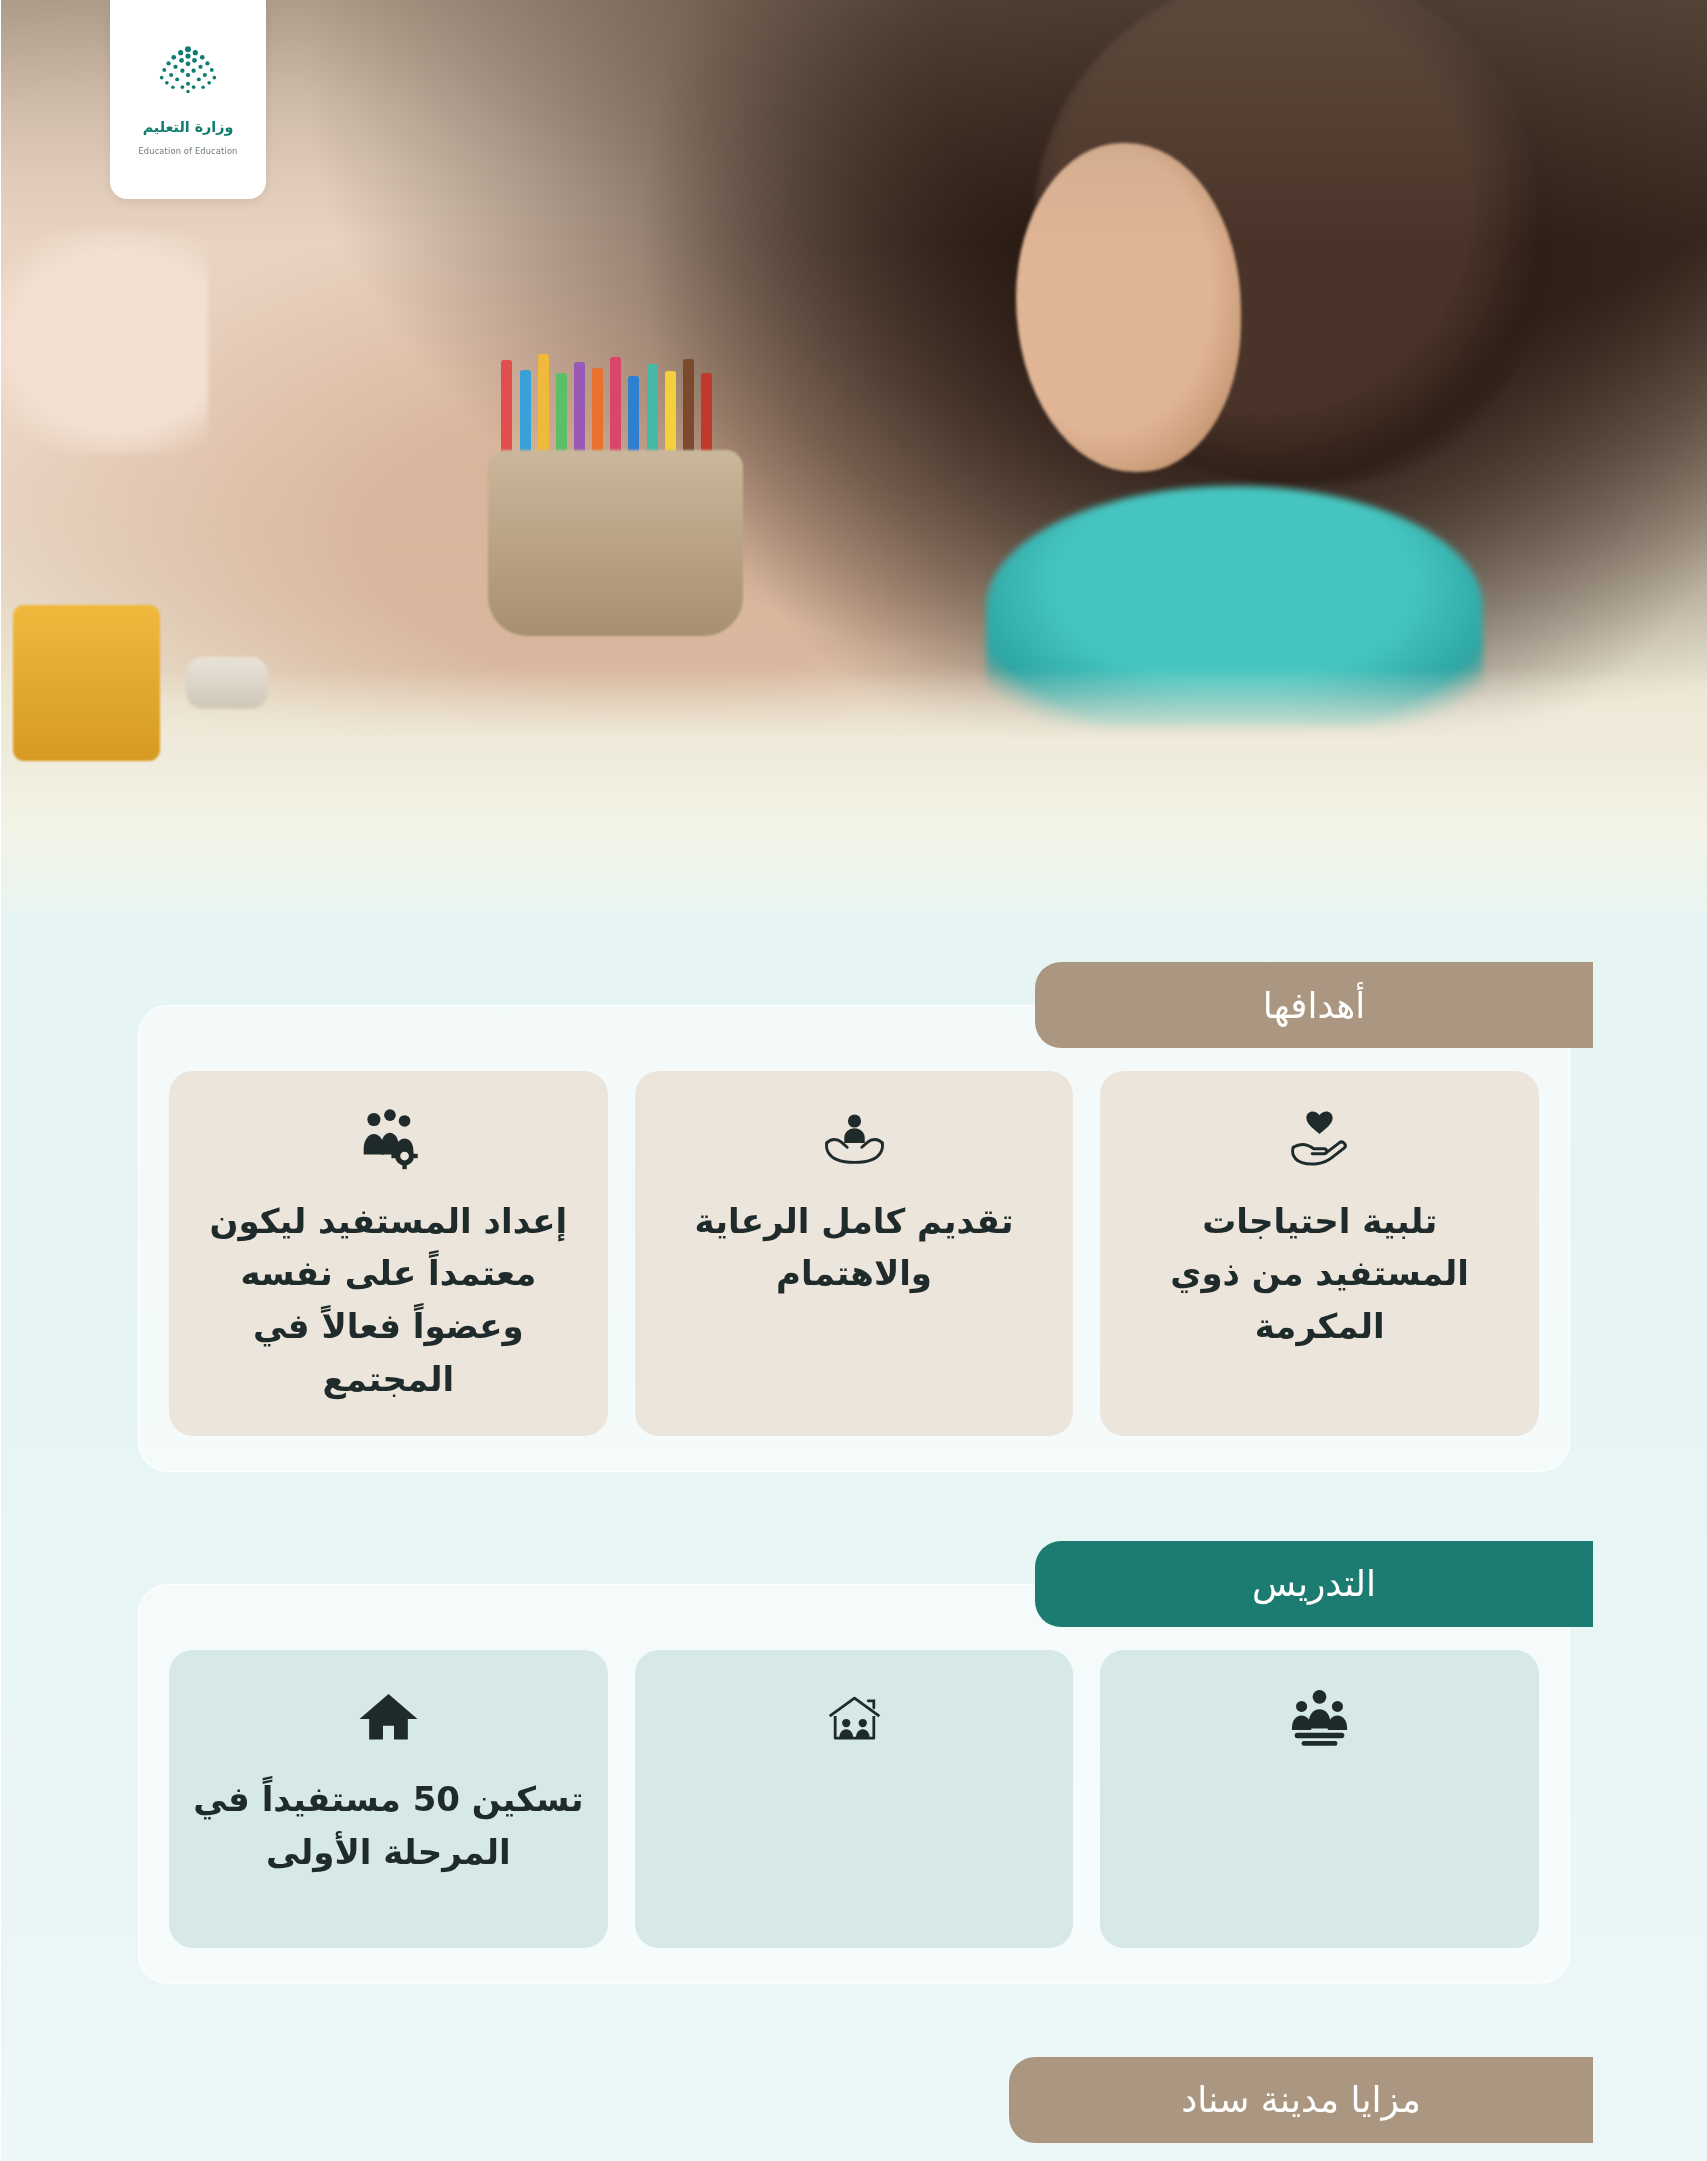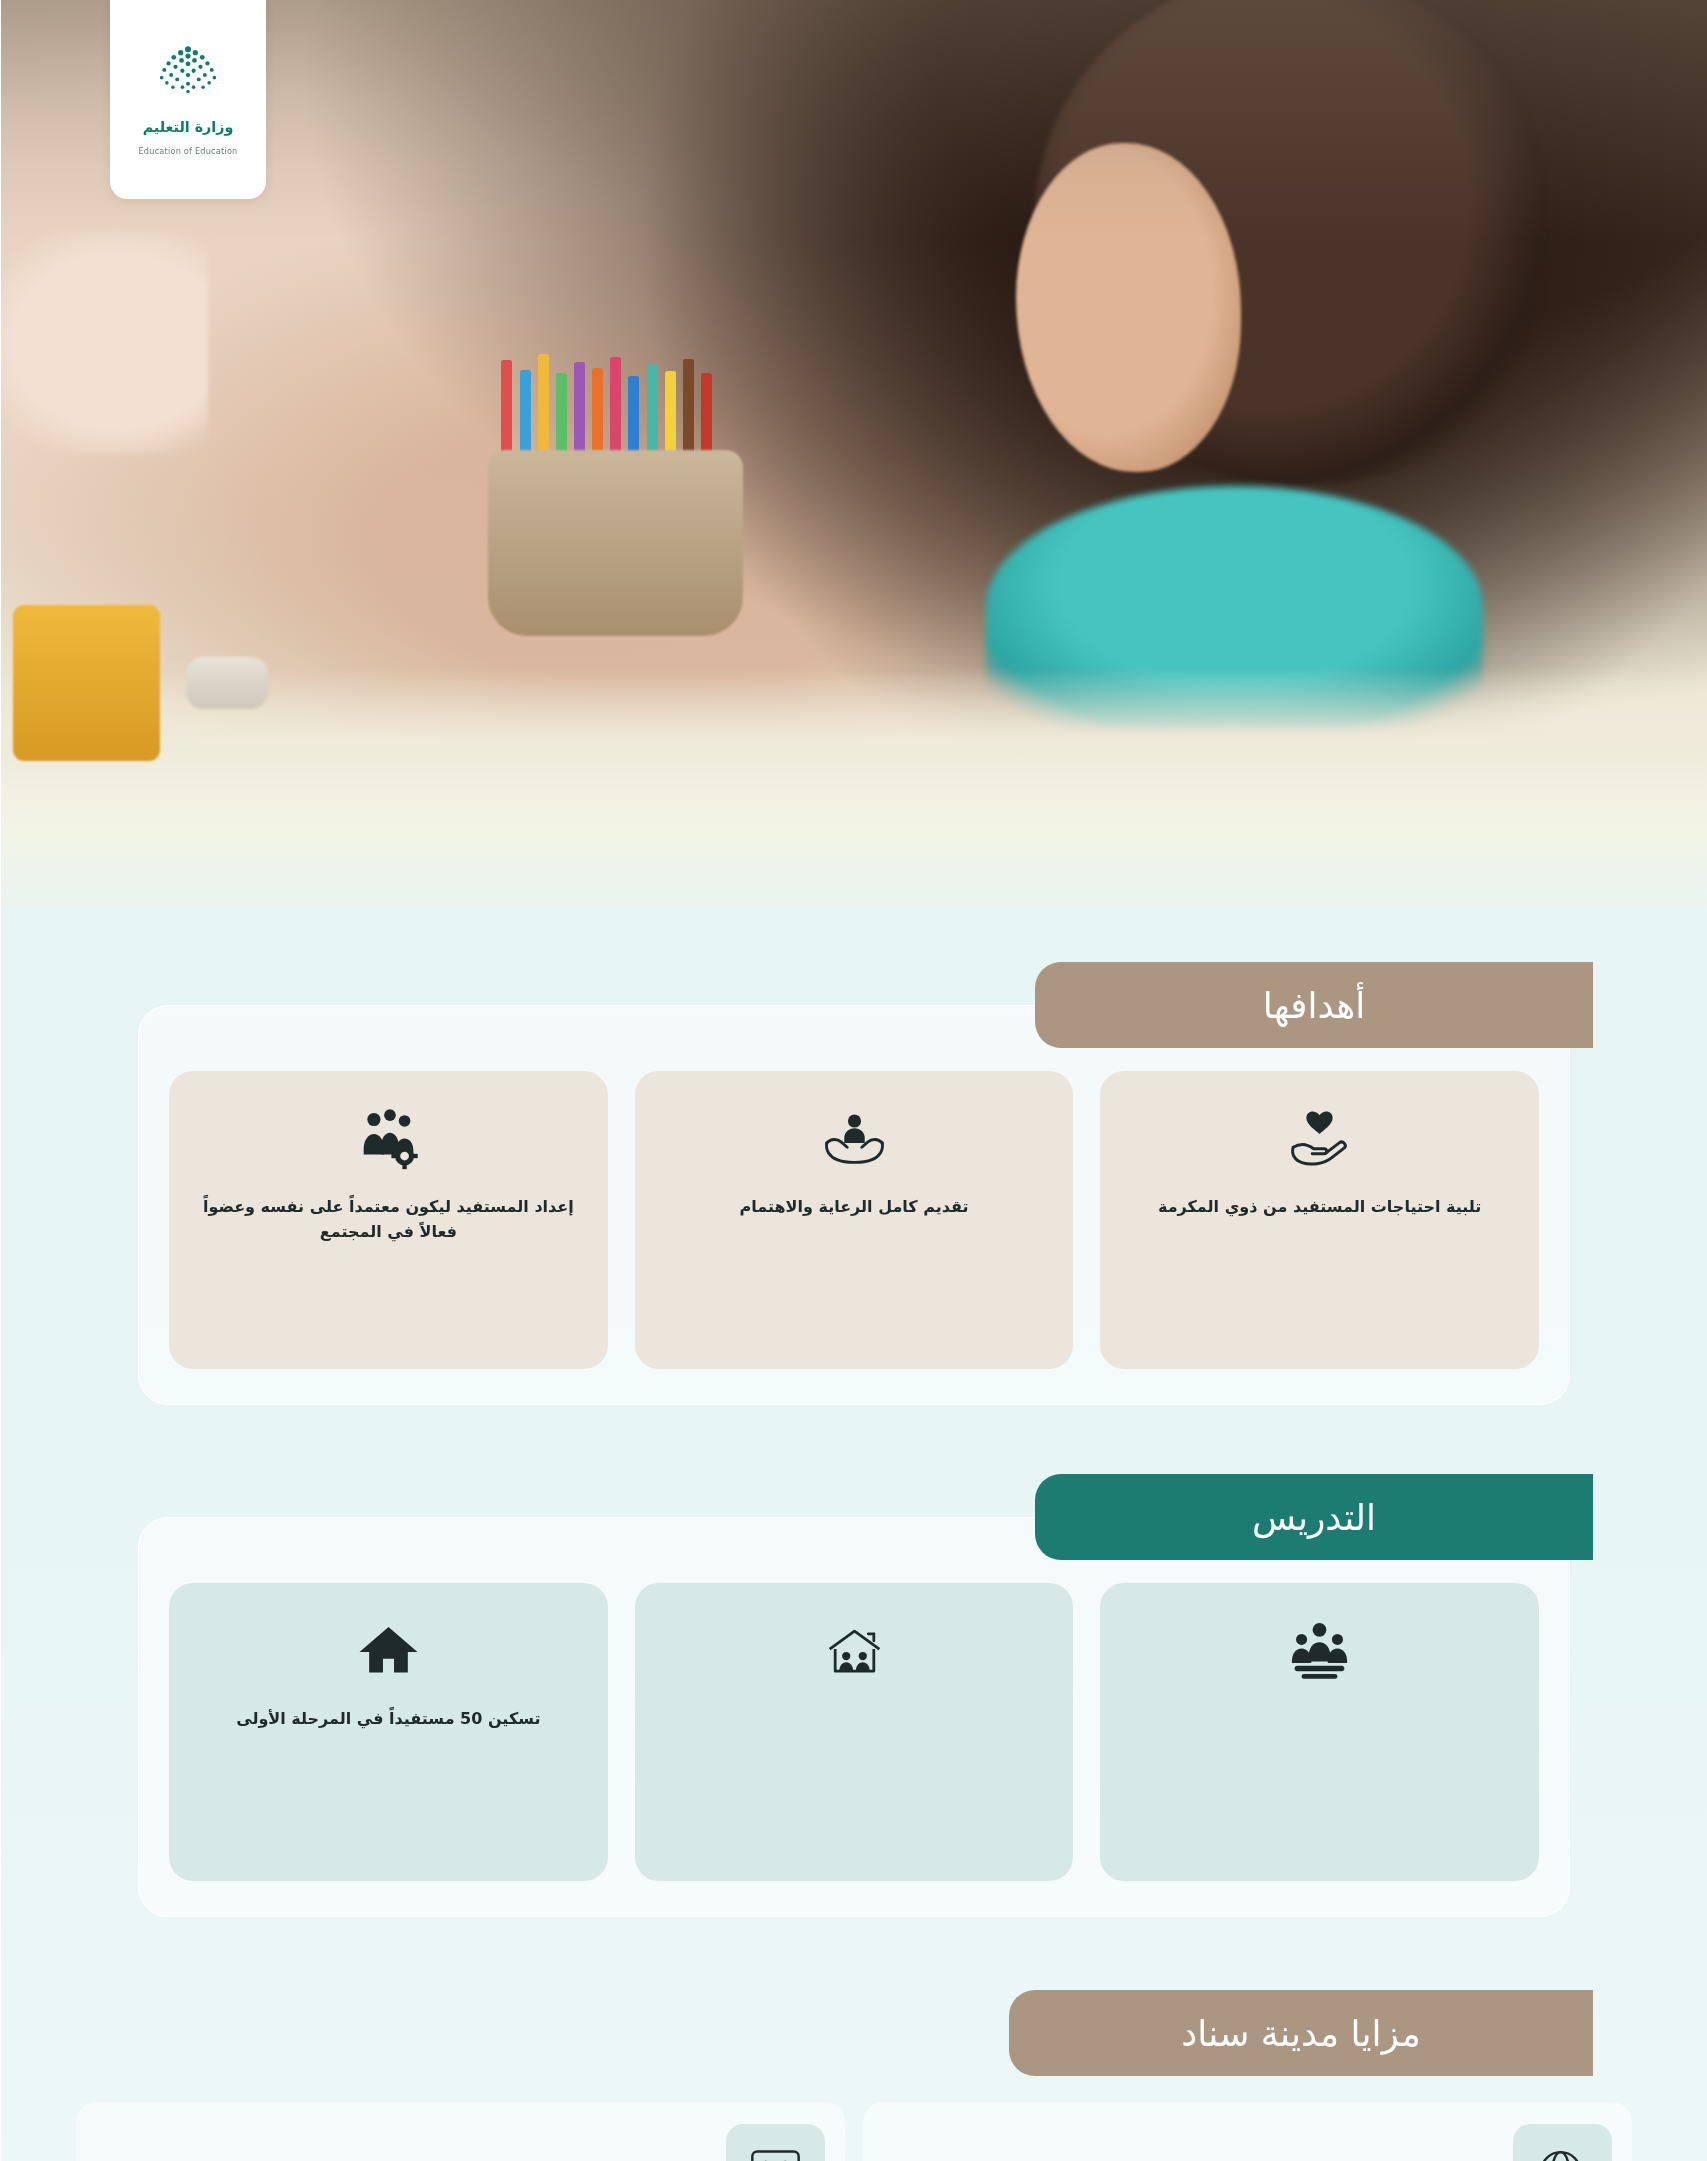--- a/index.html
+++ b/index.html
@@ -178,21 +178,21 @@
     width: 441px;
     border-radius: 24px;
     padding: 28.5px 21px 30px 21px;
     display: flex; flex-direction: column; align-items: center; gap: 17.3px;
     min-height: 298px;
   }
   .card.beige { background: #ece5dc; }
   .card.mint  { background: #d7e9e7; }
   .card-icon { width: 78px; height: 78px; display: flex; align-items: center; justify-content: center; }
   .card-text {
-    font-size: 16px; font-weight: bold; color: #1f2a2a; line-height: 1.55; text-align: center;
+    font-size: 34px; font-weight: bold; color: #1f2a2a; line-height: 1.55; text-align: center;
   }
 
   
   .feat-wrap {
     margin: 26px 65px 0 65px;
     display: flex; flex-direction: column; gap: 15.6px;
   }
   .feat-row { display: flex; gap: 17.3px; justify-content: center; }
   .feat {
     width: 769px;

